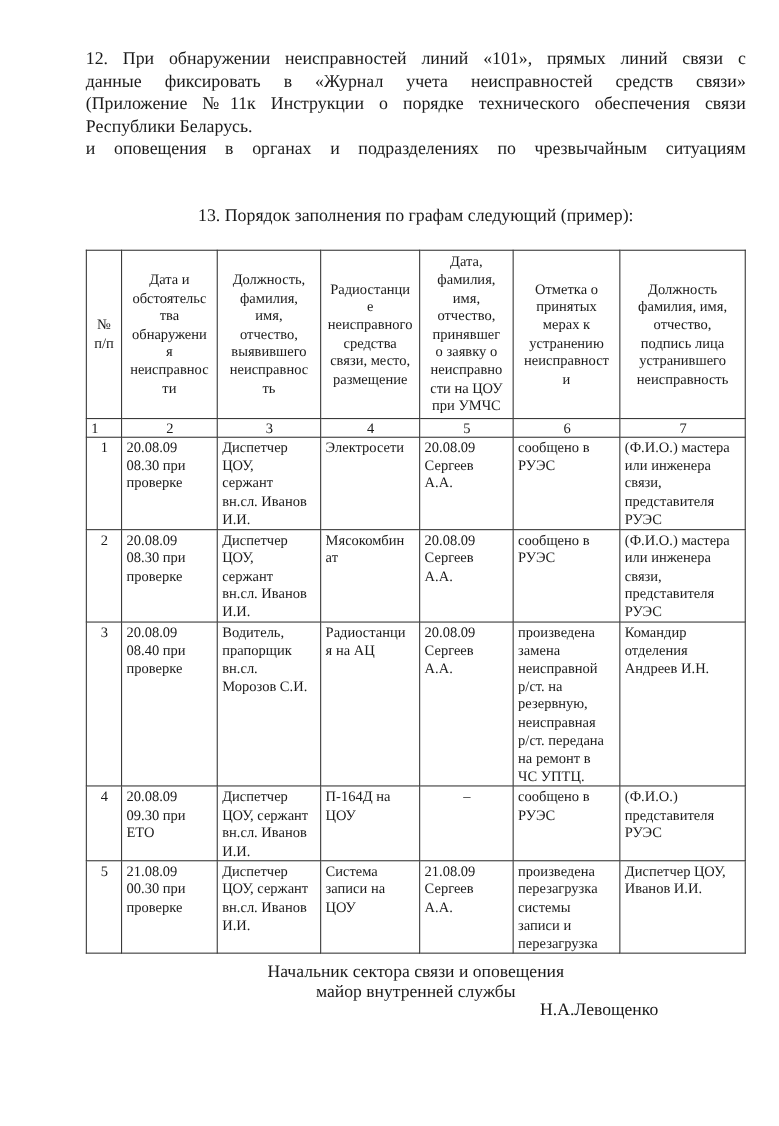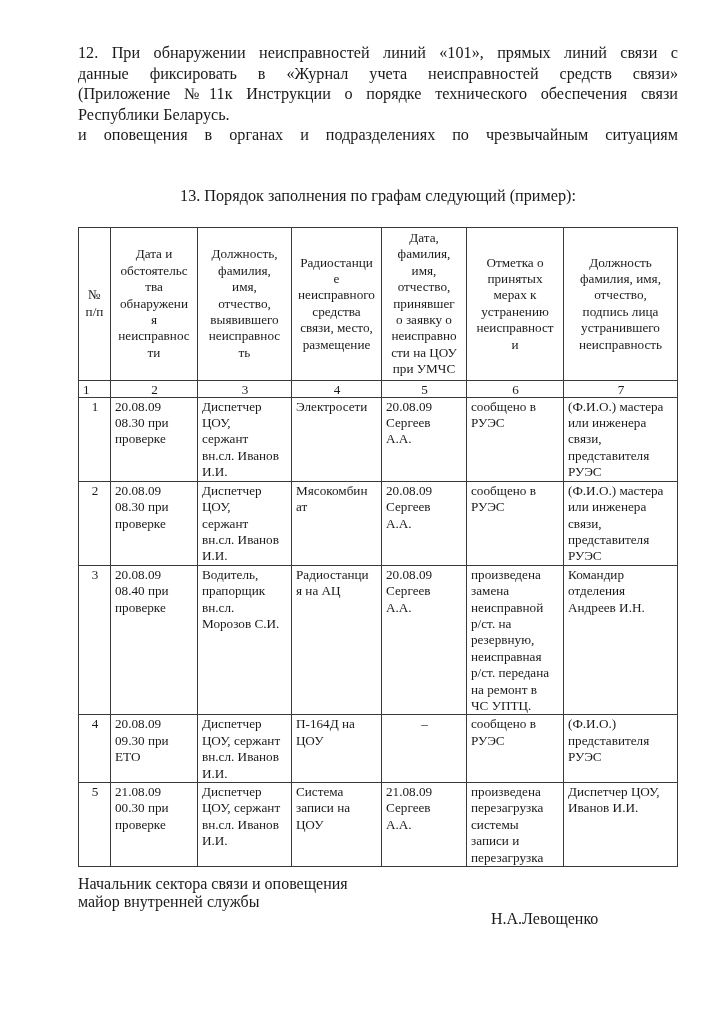--- a/index.html
+++ b/index.html
@@ -30,21 +30,21 @@
   .hdr-row { height: 148px; }
   .num-row td { height: 14px; text-align: center; padding: 0 2px; line-height: 15px; }
   .num-row td.left { text-align: left; }
   td.idx { text-align: center; }
   td.center { text-align: center; }
   .r1 { height: 82px; } .r2 { height: 82px; } .r3 { height: 147px; } .r4 { height: 64px; } .r5 { height: 84px; }
   .cell-line { display: block; white-space: nowrap; }
 
   .sign {
     position: absolute; left: 78px; top: 875px; width: 600px;
-    font-size: 16px; line-height: 17.5px;
+    font-size: 16px; line-height: 17.5px; text-align: center;
   }
   .sign .name { position: absolute; left: 413px; top: 35px; white-space: nowrap; }
   .sign .row { display: block; white-space: nowrap; }
 </style>
 </head>
 <body>
 
 <div id="p12" class="para">
   <span class="line">12. При обнаружении неисправностей линий «101», прямых линий связи с</span>
   <span class="line">данные фиксировать в «Журнал учета неисправностей средств связи»</span>

